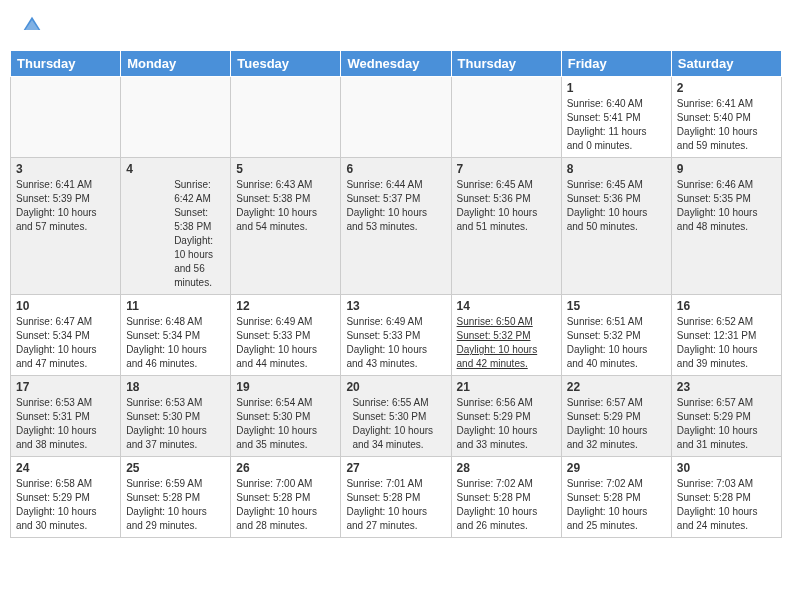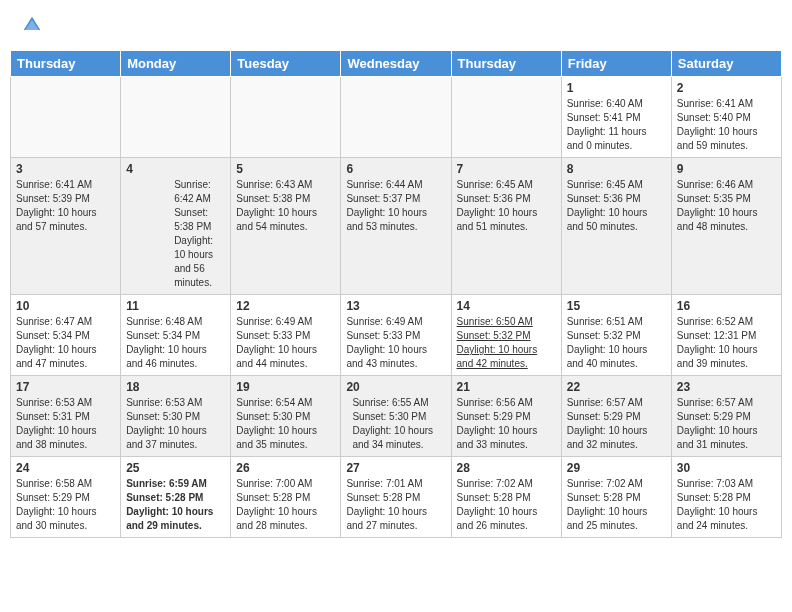--- a/index.html
+++ b/index.html
@@ -303,21 +303,21 @@
       <tr>
         <td>
           <div class="day-number">24</div>
           <div class="day-info" style="white-space: pre-line;">Sunrise: 6:58 AM
 Sunset: 5:29 PM
 Daylight: 10 hours
 and 30 minutes.</div>
         </td>
         <td>
           <div class="day-number">25</div>
-          <div class="day-info" style="white-space: pre-line; font-weight: bold;">Sunrise: 6:59 AM
+          <div class="day-info" style="white-space: pre-line;">Sunrise: 6:59 AM
 Sunset: 5:28 PM
 Daylight: 10 hours
 and 29 minutes.</div>
         </td>
         <td>
           <div class="day-number">26</div>
           <div class="day-info" style="white-space: pre-line;">Sunrise: 7:00 AM
 Sunset: 5:28 PM
 Daylight: 10 hours
 and 28 minutes.</div>

